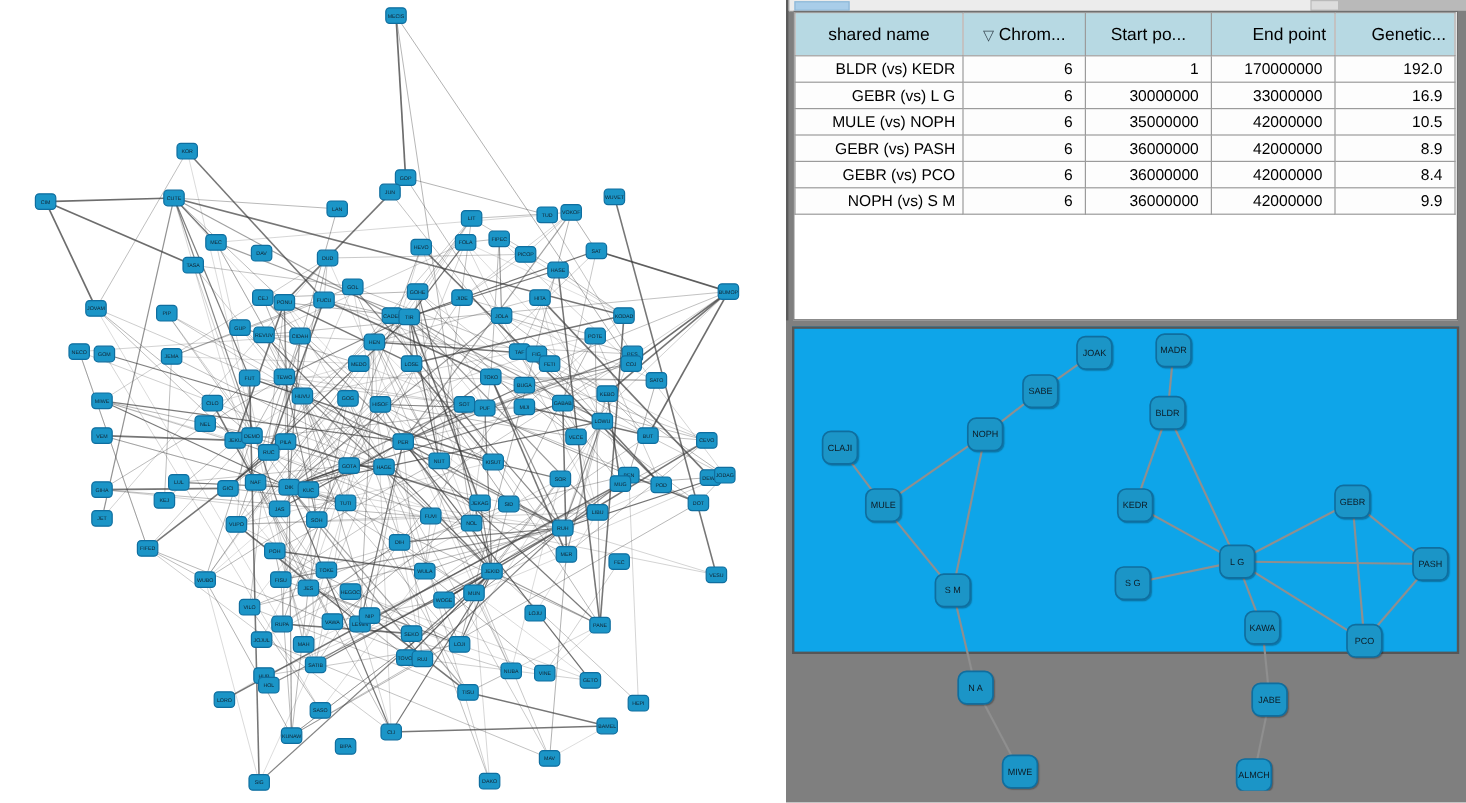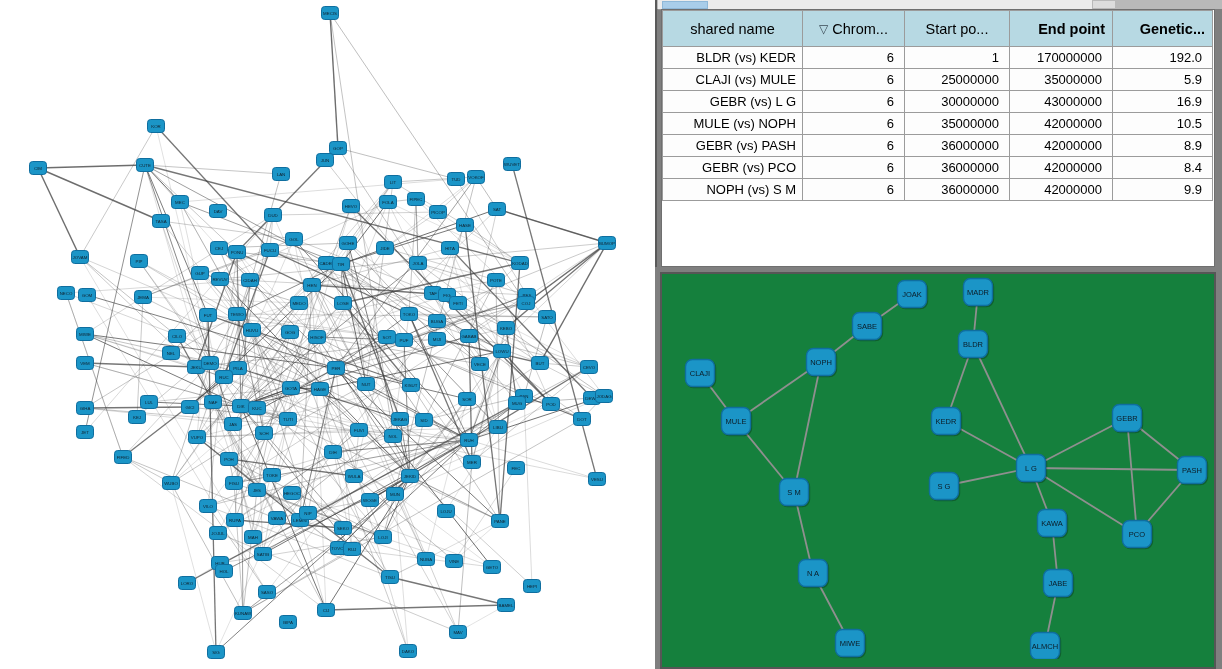--- a/index.html
+++ b/index.html
@@ -22,25 +22,25 @@
 
   
   #table-wrap{position:absolute;left:6px;top:9px;width:552px;height:256px;background:#ffffff;border:1px solid #6f6f6f;}
   table{border-collapse:collapse;width:550px;table-layout:fixed;}
   th,td{border:1px solid #9b9b9b;overflow:hidden;white-space:nowrap;color:#000;}
   th{background:#b7d9e3;height:33px;font-size:14.5px;font-weight:400;}
   td{height:21px;font-size:13px;padding:0 6px;background:#fdfdfd;}
   td.num{text-align:right;padding-right:10px;}
   td.name{text-align:right;padding-left:6px;}
   th .hdr-inner{display:flex;align-items:center;justify-content:center;gap:4px;text-align:right;}
-  th.right .hdr-inner{justify-content:flex-end;padding-right:6px;font-weight:bold;}
+  th.right .hdr-inner{justify-content:flex-end;padding-right:6px;}
   .funnel{display:inline-block;font-size:12px;color:#3a4a55;line-height:1;}
 
   
-  #net-panel{position:absolute;left:5px;top:272px;width:556px;height:397px;background:#15803d;border:2px solid #565656;box-sizing:border-box;}
+  #net-panel{position:absolute;left:5px;top:272px;width:556px;height:273px;background:#0ea5e9;border:2px solid #565656;box-sizing:border-box;}
   #small-svg{position:absolute;left:0;top:0;}
 </style>
 </head>
 <body>
 
 <div id="screen">
 
   <div id="left-panel">
     <svg id="left-svg" width="655" height="669">
         <g>
@@ -1155,31 +1155,24 @@
           </thead>
         <tbody id="tbl-body">
             <tr>
               <td class="name">BLDR (vs) KEDR</td>
               <td class="num">6</td>
               <td class="num">1</td>
               <td class="num">170000000</td>
               <td class="num">192.0</td>
             </tr>
             <tr>
-              <td class="name">CLAJI (vs) MULE</td>
-              <td class="num">6</td>
-              <td class="num">25000000</td>
-              <td class="num">35000000</td>
-              <td class="num">5.9</td>
-            </tr>
-            <tr>
               <td class="name">GEBR (vs) L G</td>
               <td class="num">6</td>
               <td class="num">30000000</td>
-              <td class="num">43000000</td>
+              <td class="num">33000000</td>
               <td class="num">16.9</td>
             </tr>
             <tr>
               <td class="name">MULE (vs) NOPH</td>
               <td class="num">6</td>
               <td class="num">35000000</td>
               <td class="num">42000000</td>
               <td class="num">10.5</td>
             </tr>
             <tr>

